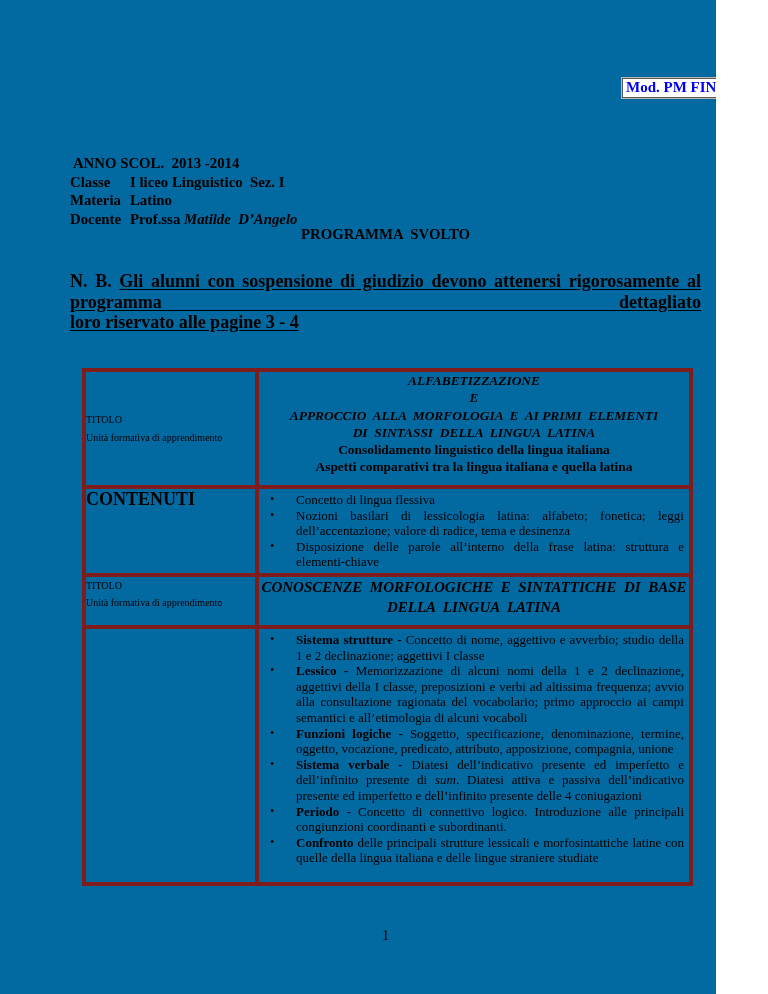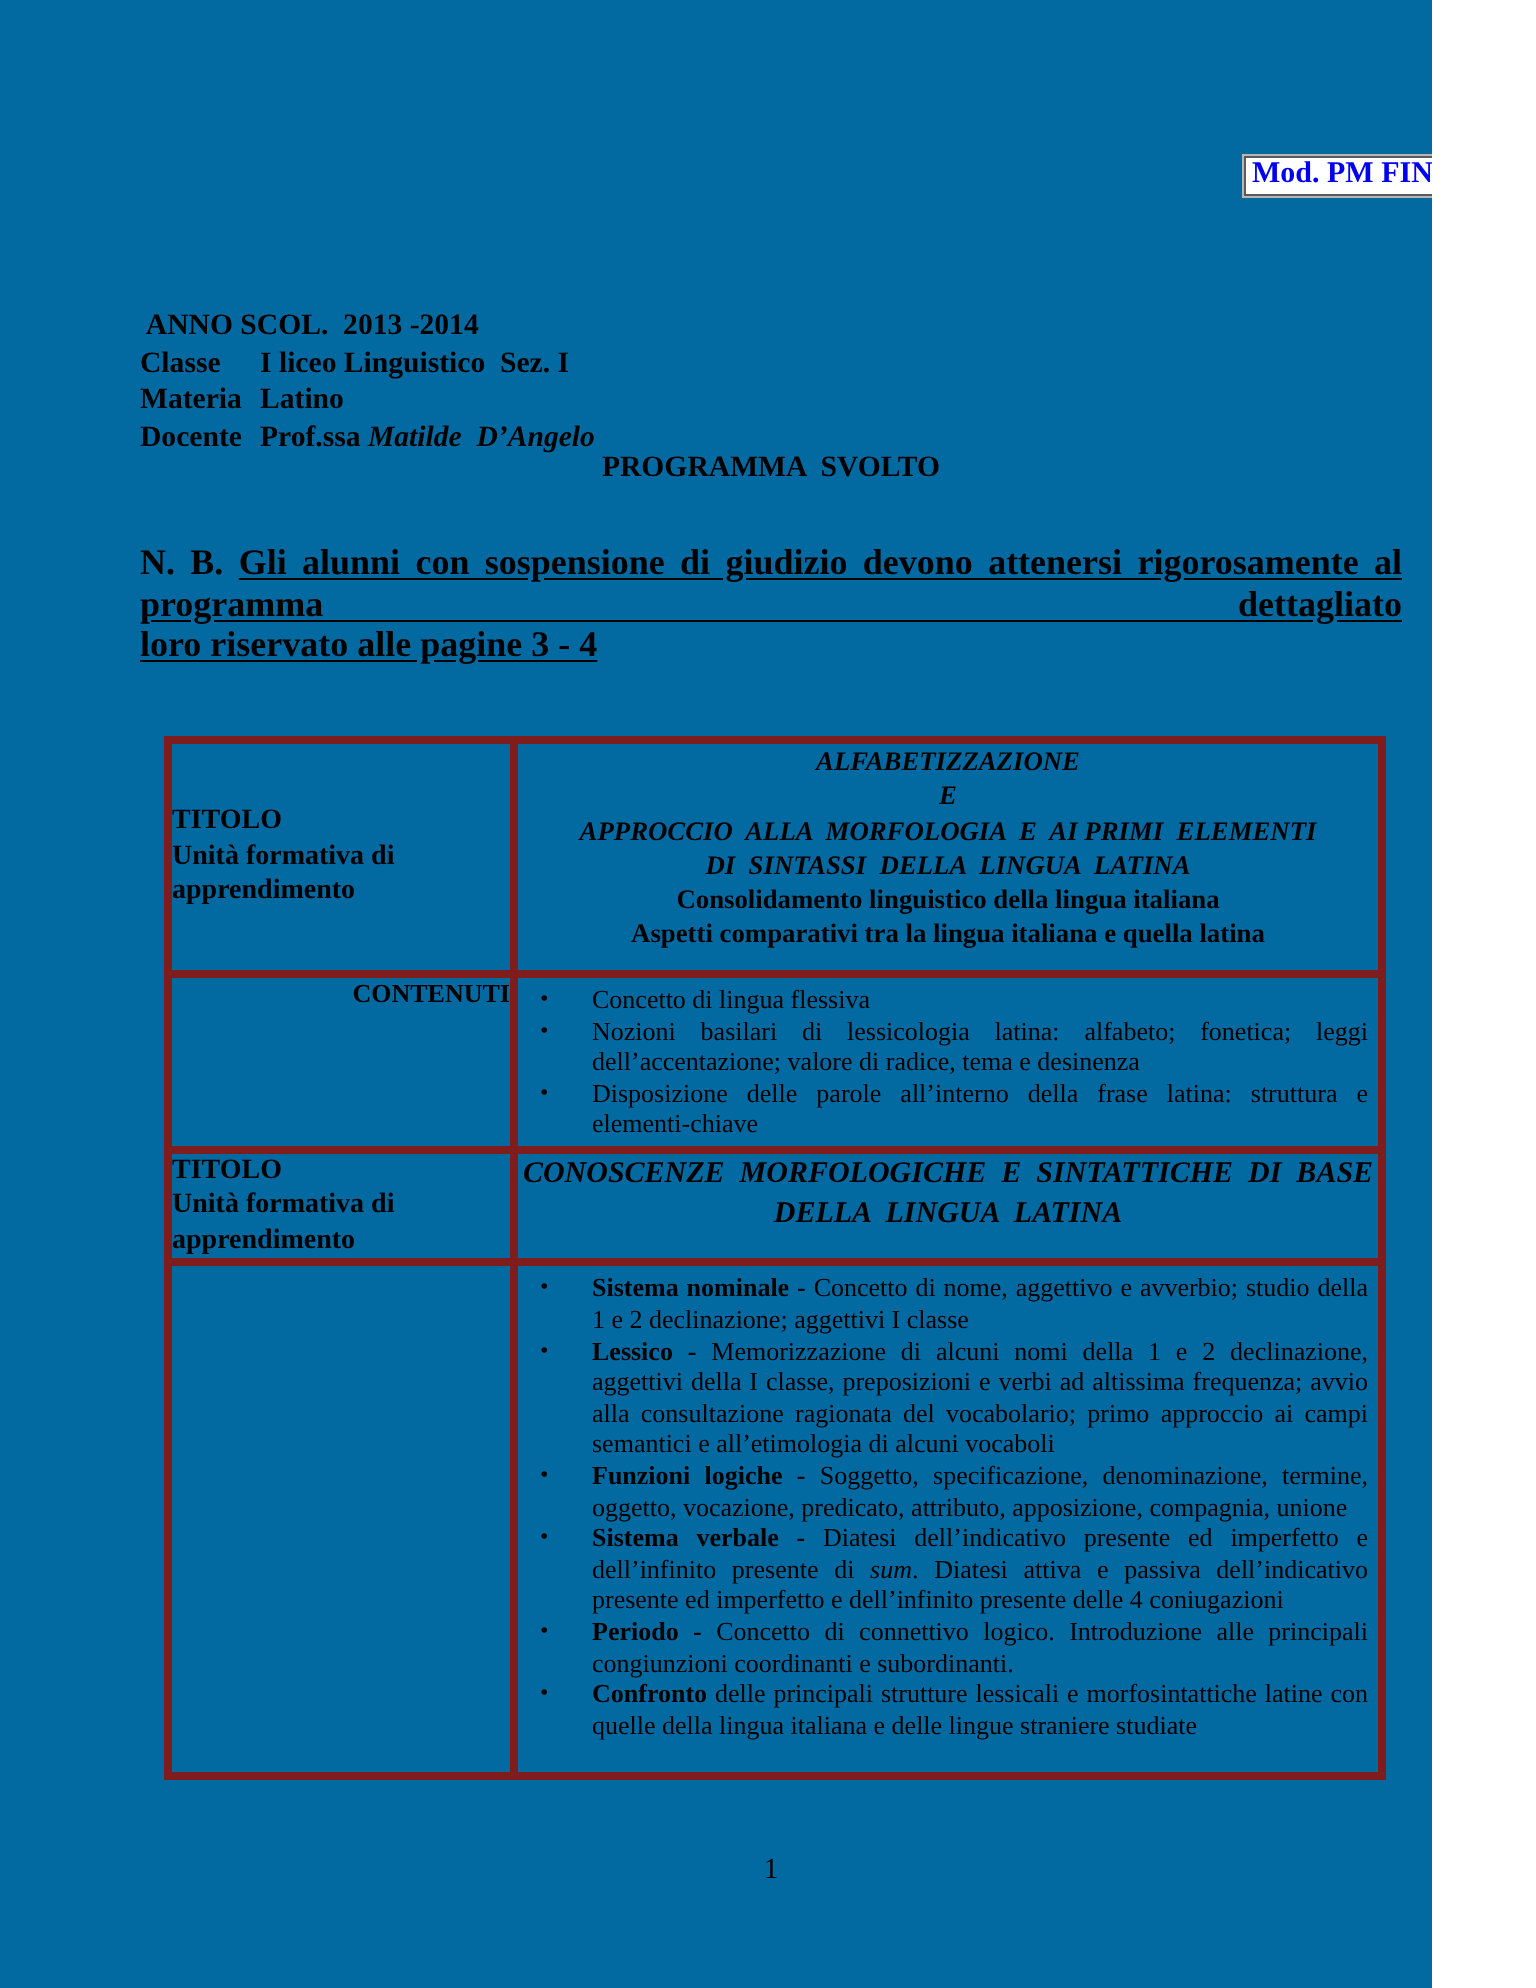--- a/index.html
+++ b/index.html
@@ -63,24 +63,24 @@
     table-layout: fixed;
     width: 607px;
   }
   table.program td {
     border: 4px solid #7f1d1d;
     vertical-align: top;
     padding: 0;
   }
   td.cell-left { padding: 3px 6px 3px 8px; }
   td.cell-left.v-mid { vertical-align: middle; }
-  .cell-head { font-size: 14px; font-weight: bold; line-height: 17.5px; }
+  .cell-head { font-size: 10px; font-weight: normal; line-height: 17.5px; }
   td.cell-center-label {
-    text-align: right; vertical-align: middle;
-    font-size: 13px; font-weight: bold; border-radius: 30px;
+    text-align: left; vertical-align: middle;
+    font-size: 18px; font-weight: bold; border-radius: 30px;
   }
 
   
   td.cell-unit1 {
     text-align: center; vertical-align: middle;
     font-weight: bold; font-size: 13.4px; line-height: 17.3px;
     padding: 4px 2px;
   }
   td.cell-unit1 .it { font-style: italic; white-space: pre-wrap; }
   td.cell-unit1 .bd { white-space: pre-wrap; }
@@ -191,21 +191,21 @@
         <td class="cell-unit2">
           <div class="line">CONOSCENZE  MORFOLOGICHE  E  SINTATTICHE  DI  BASE</div>
           <div class="line">DELLA  LINGUA  LATINA</div>
         </td>
       </tr>
 
       <tr>
         <td style="height:253px"></td>
         <td>
           <ul class="bullets">
-            <li><span class="lead">Sistema nominale - </span><span>Concetto di nome, aggettivo e avverbio;  studio della 1 e 2 declinazione;  aggettivi I classe</span><span class="em"></span><span></span></li>
+            <li><span class="lead">Sistema strutture - </span><span>Concetto di nome, aggettivo e avverbio;  studio della 1 e 2 declinazione;  aggettivi I classe</span><span class="em"></span><span></span></li>
             <li><span class="lead">Lessico - </span><span>Memorizzazione di alcuni nomi della 1 e 2 declinazione, aggettivi della I classe, preposizioni  e verbi ad altissima frequenza; avvio alla consultazione ragionata del vocabolario; primo approccio ai campi semantici e all’etimologia di alcuni vocaboli</span><span class="em"></span><span></span></li>
             <li><span class="lead">Funzioni logiche - </span><span>Soggetto, specificazione, denominazione, termine, oggetto, vocazione, predicato, attributo, apposizione, compagnia, unione</span><span class="em"></span><span></span></li>
             <li><span class="lead">Sistema verbale - </span><span>Diatesi dell’indicativo presente ed imperfetto e dell’infinito presente di </span><span class="em">sum</span><span>. Diatesi attiva e passiva dell’indicativo presente ed imperfetto e dell’infinito presente delle 4 coniugazioni</span></li>
             <li><span class="lead">Periodo - </span><span>Concetto di connettivo logico. Introduzione alle principali congiunzioni coordinanti e subordinanti.</span><span class="em"></span><span></span></li>
             <li><span class="lead">Confronto</span><span> delle principali strutture lessicali e morfosintattiche latine con quelle  della lingua italiana e delle lingue straniere studiate</span><span class="em"></span><span></span></li>
           </ul>
         </td>
       </tr>
 
     </tbody>

